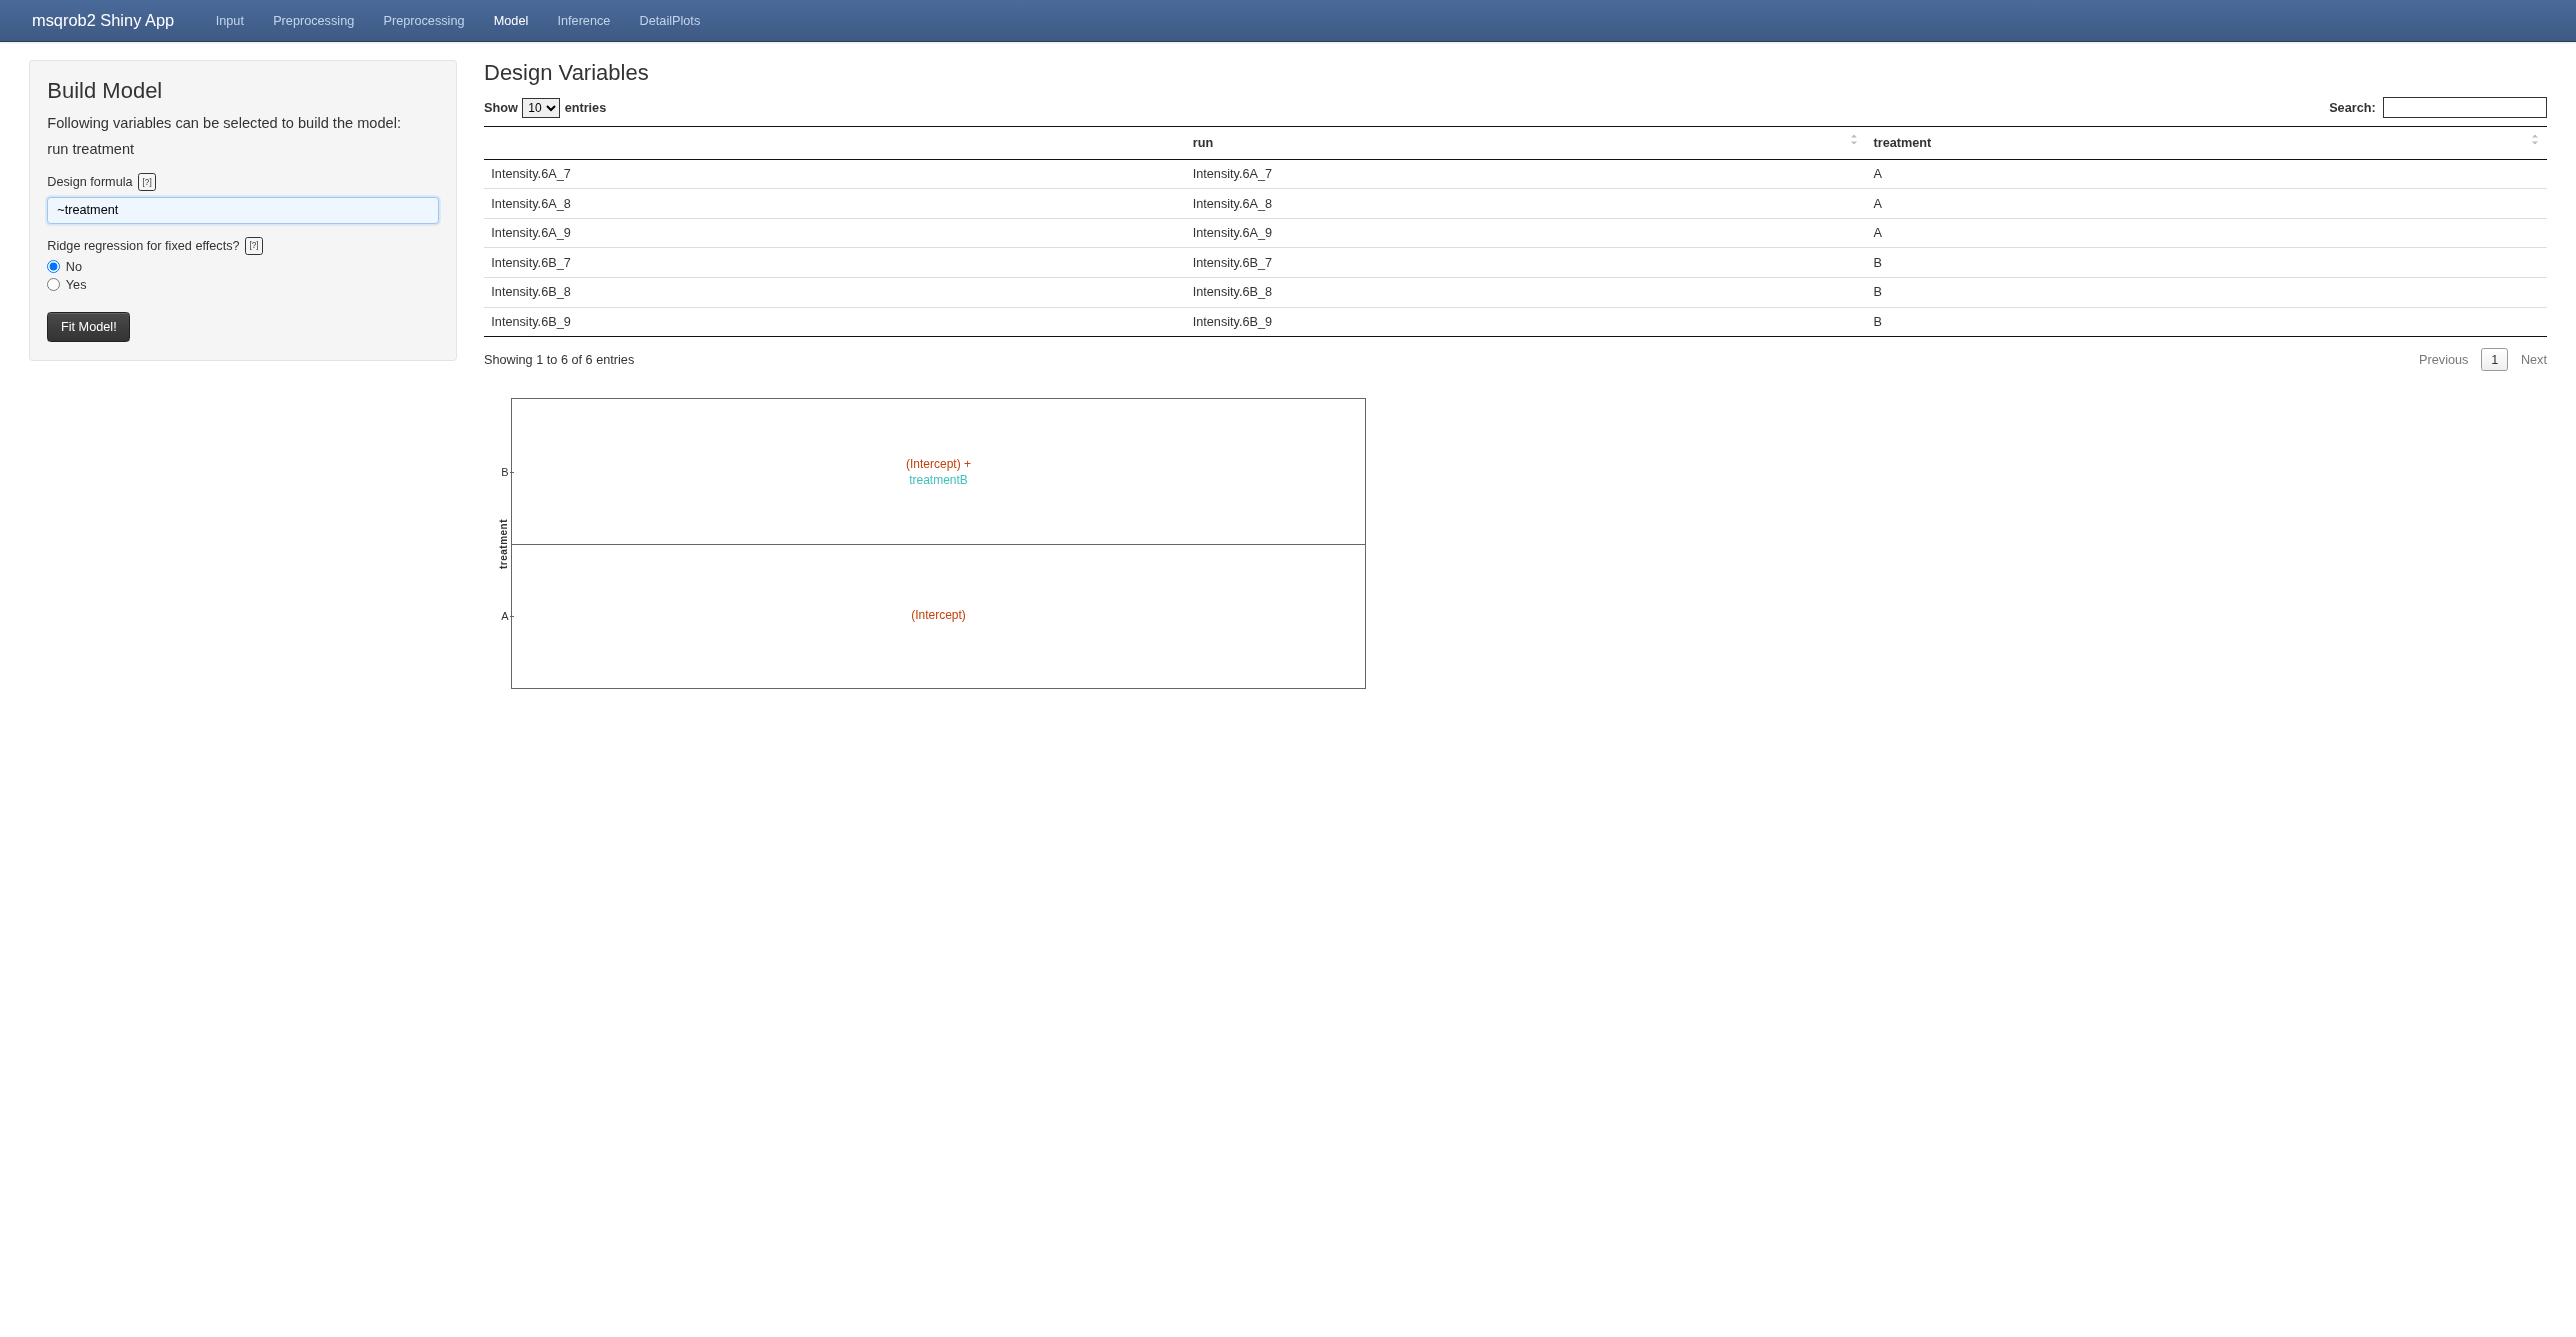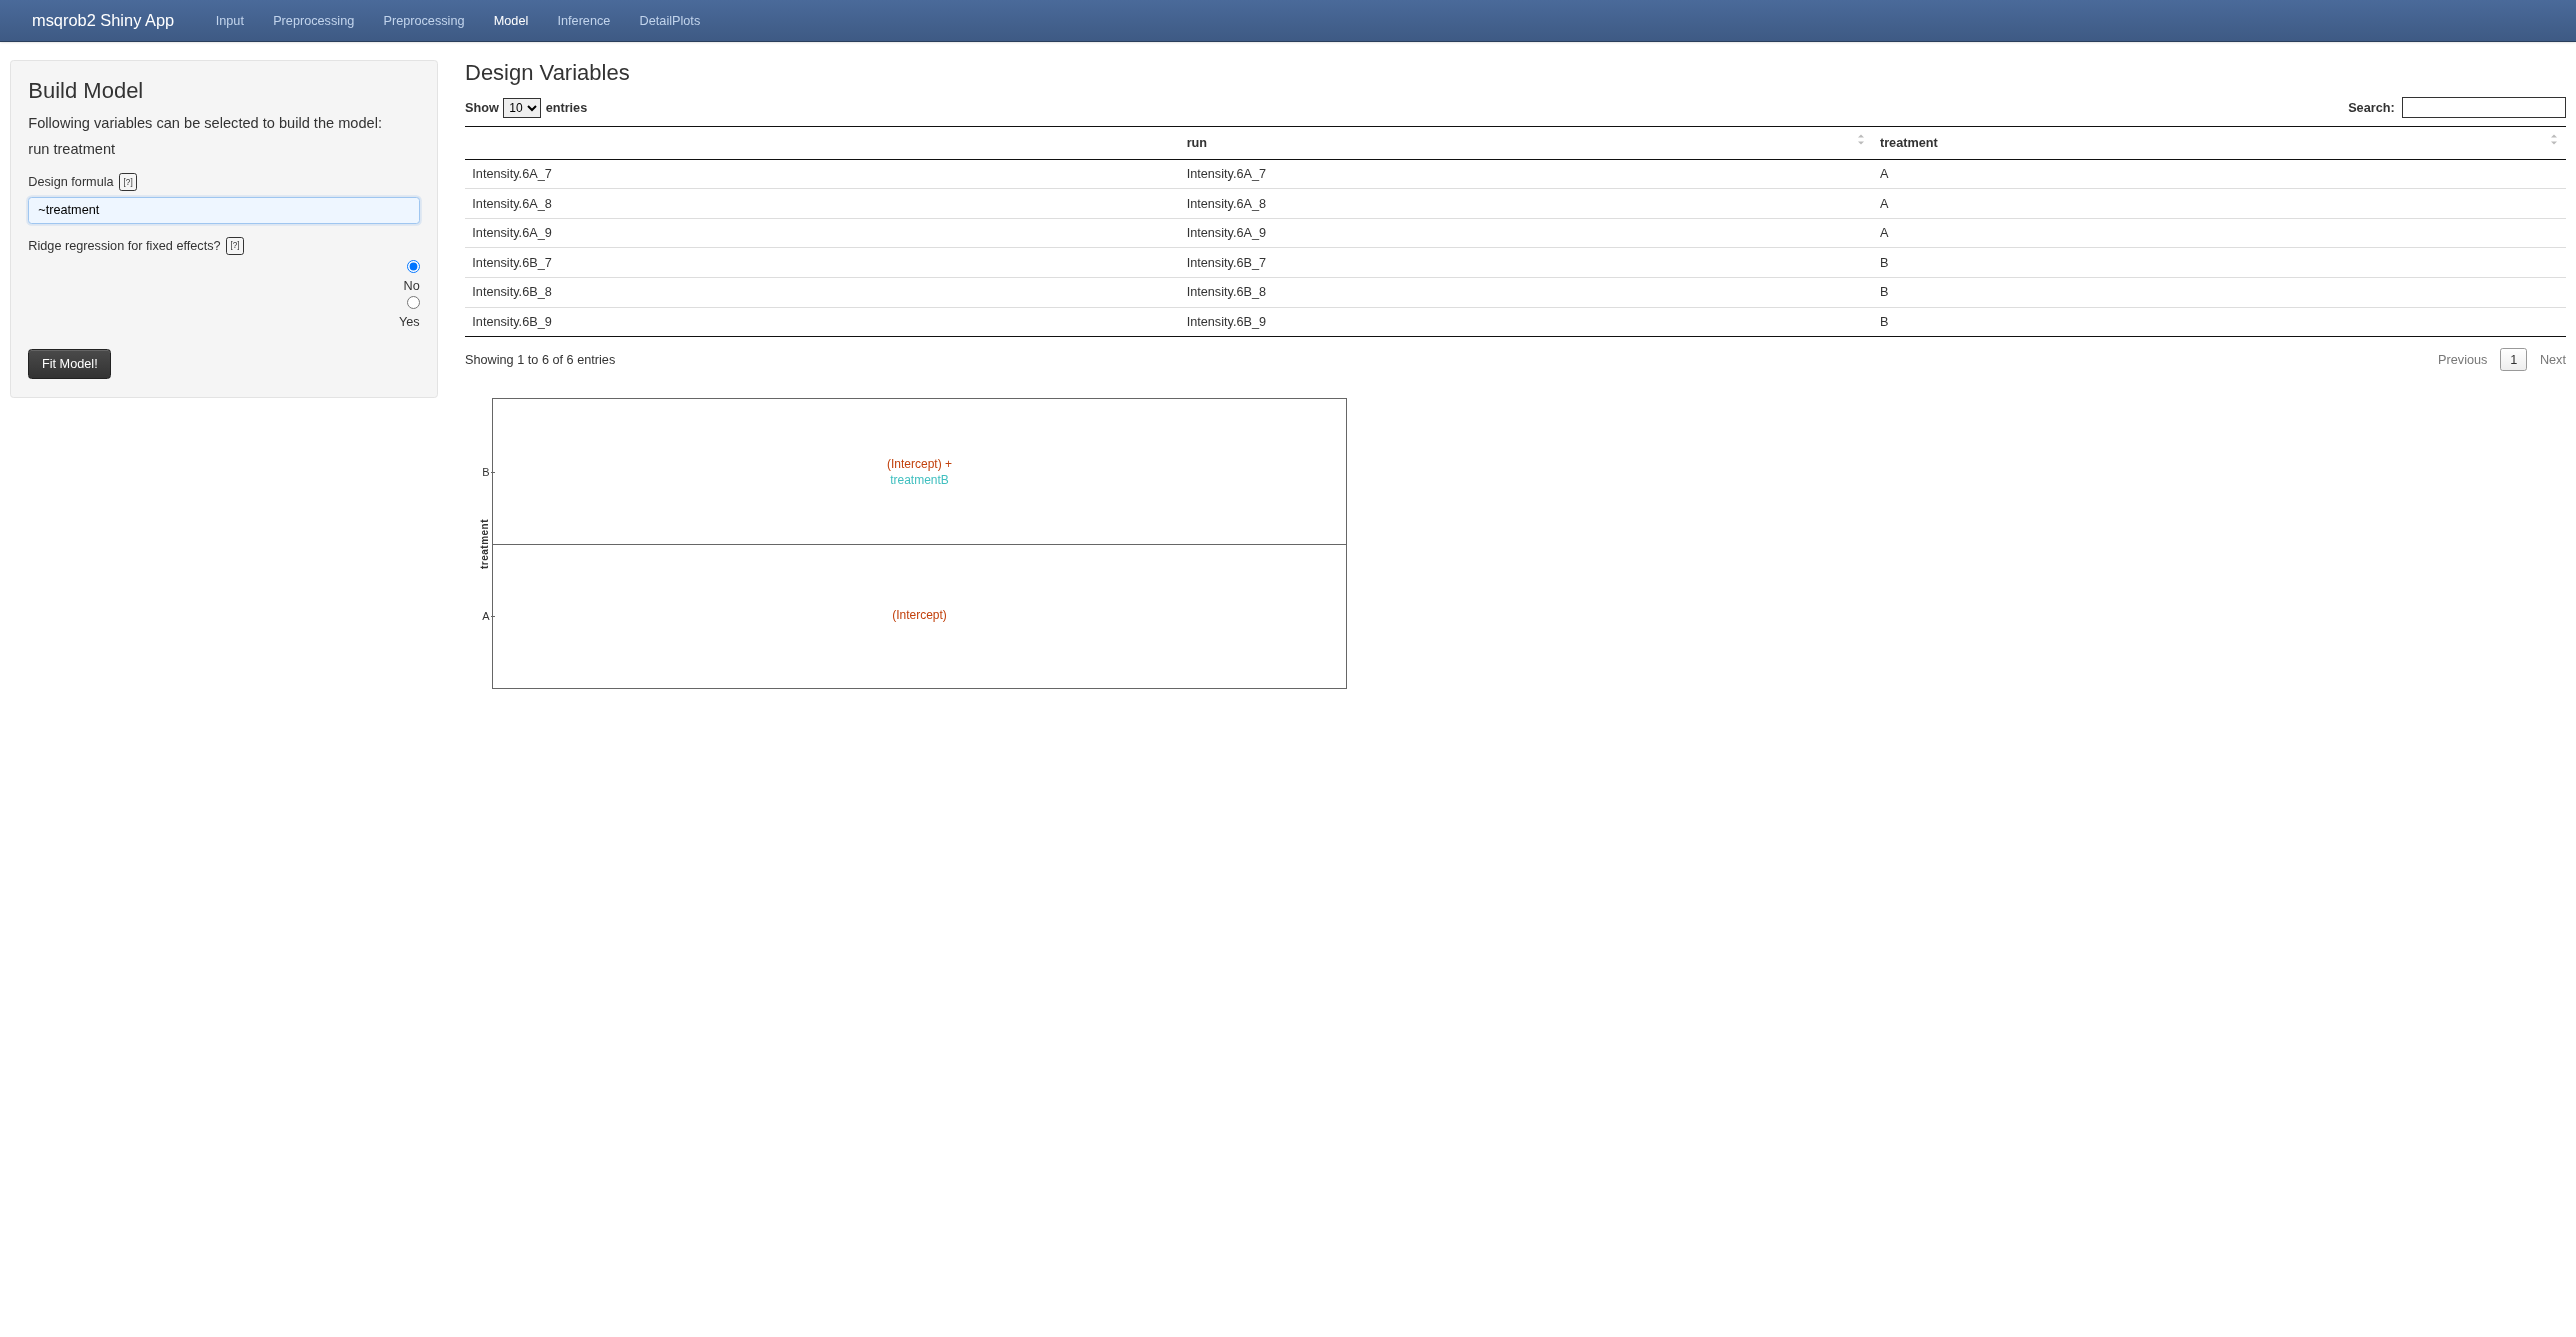--- a/index.html
+++ b/index.html
@@ -11,21 +11,21 @@
       display: flex;
       align-items: center;
       padding: 0 32px;
       height: 42px;
       box-shadow: 0 0.9px 2.7px rgba(0,0,0,0.2);
     }
     .navbar-brand { color: #fff; font-size: 16.4px; margin-right: 27px; }
     .nav-item { color: #c2d4ec; padding: 12.7px 14.6px; cursor: pointer; font-size: 12.7px; }
     .nav-item.active { color: #fff; }
     
-    .container { display: flex; padding: 18px 10px; gap: 27px; }
+    .container { display: flex; padding: 18px 29px; gap: 27px; }
     
     .sidebar { width: 428px; }
     .well {
       background: #f5f5f5;
       border: 0.9px solid #e3e3e3;
       border-radius: 3.6px;
       padding: 17.3px;
     }
     .panel-title { font-size: 22px; font-weight: 500; margin-bottom: 9px; color: #333; }
     .panel-desc { font-size: 14.6px; line-height: 1.5; margin-bottom: 3.6px; color: #333; }
@@ -38,21 +38,21 @@
       padding: 5.5px 9px;
       border: 0.9px solid #9fc6f0;
       background: #eef6ff;
       border-radius: 3.6px;
       font-size: 12.7px;
       outline: none;
       box-shadow: 0 0 0 1.8px rgba(120,170,230,0.2);
     }
     
     .radio-group { margin-top: 5.5px; }
-    .radio-row { display: flex; align-items: flex-end; gap: 5.5px; margin-bottom: 3.6px; font-size: 12.7px; flex-direction: column; }
+    .radio-row { display: flex; align-items: flex-start; gap: 5.5px; margin-bottom: 3.6px; font-size: 12.7px; }
     
     .btn-dark {
       background: linear-gradient(to bottom, #4a4a4a, #333);
       color: #fff;
       border: 0.9px solid #222;
       border-radius: 3.6px;
       padding: 7.3px 12.7px;
       cursor: pointer;
       font-size: 12.7px;
       margin-top: 16.4px;

